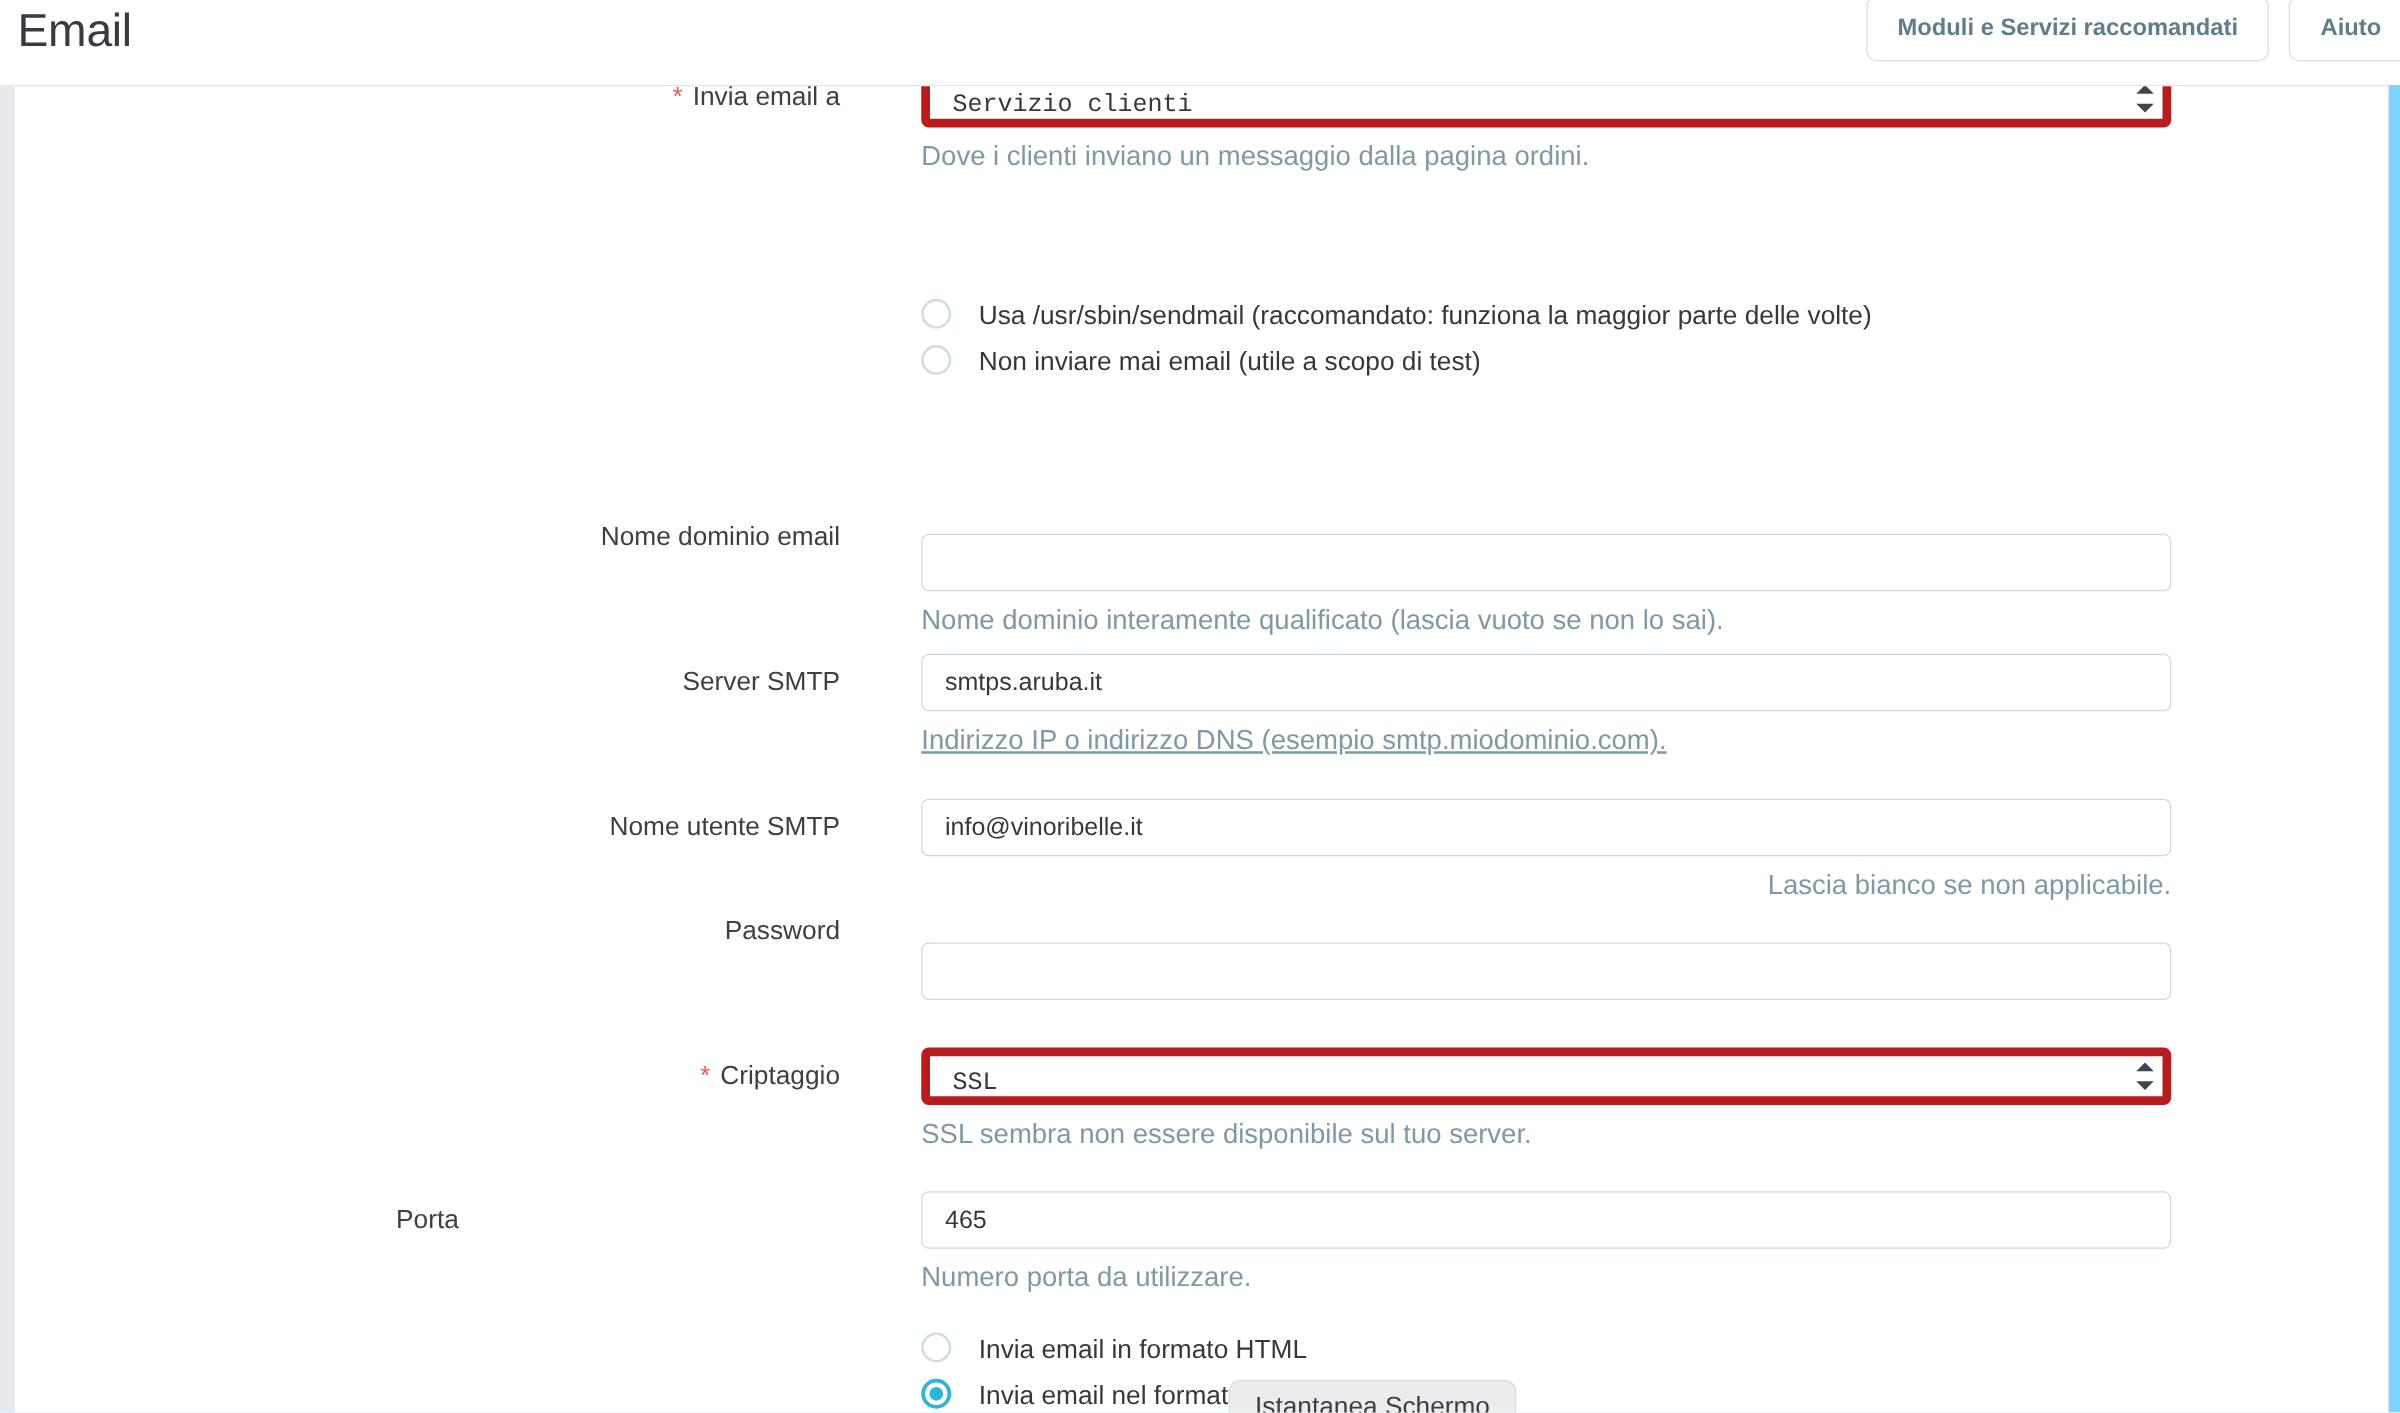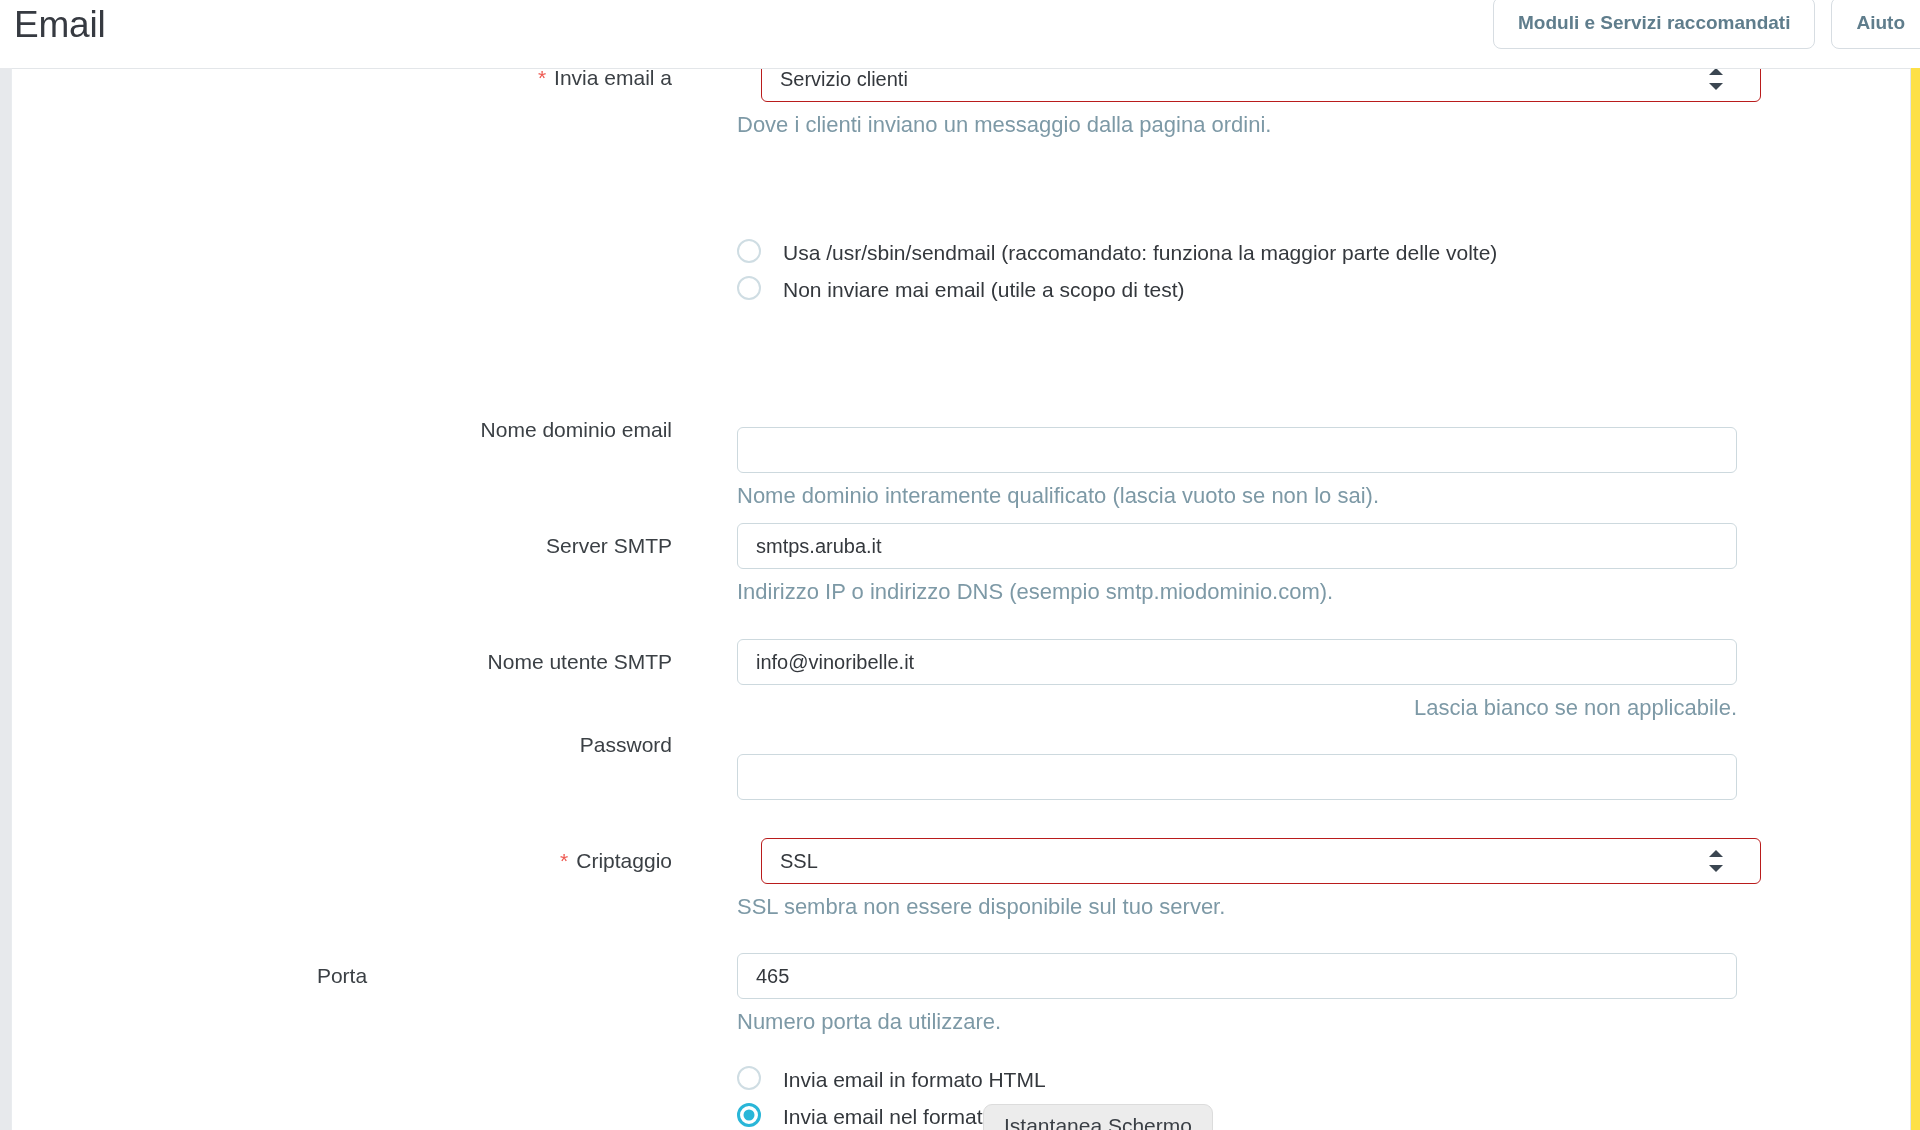--- a/index.html
+++ b/index.html
@@ -8,21 +8,21 @@
     width: 1920px; height: 1130px;
     background: #ffffff;
     font-family: "Liberation Sans", sans-serif;
     overflow: hidden;
   }
 
   #screen {
     position: relative;
     width: 1920px;
     height: 1130px;
-    background: #fde047;
+    background: #7dd3fc;
   }
 
   
   .page-header {
     position: absolute;
     left: 0; top: 0;
     width: 1920px;
     height: 68px;
     background: #ffffff;
   }
@@ -129,32 +129,31 @@
   .txtinput::placeholder { color: #aab6bd; }
 
   .selwrap {
     position: relative;
     width: 1000px;
     height: 46px;
   }
   .selinput {
     width: 1000px;
     height: 46px;
-    border: 1px solid #b91c1c;
+    border: 7px solid #b91c1c;
     border-radius: 6px;
     background: #ffffff;
     font-size: 20px;
     color: #34383d;
     padding: 0 40px 0 18px;
     line-height: 44px;
-    font-family: Liberation Sans, sans-serif;
+    font-family: Liberation Mono, monospace;
     cursor: pointer;
     white-space: nowrap;
     overflow: hidden;
-    margin-left: 24px;
   }
   .sel-arrow {
     position: absolute;
     right: 14px;
     top: 50%;
     transform: translateY(-50%);
     width: 14px;
     height: 22px;
     pointer-events: none;
   }
@@ -288,21 +287,21 @@
         <div class="ctrl" style="top:358px;">
           <input class="txtinput" value="" style="">
           <div class="hint" style="margin-top:12px;">Nome dominio interamente qualificato (lascia vuoto se non lo sai).</div>
         </div>
       </div>
 
       <div class="form-row">
         <div class="lbl" style="top:463px;">Server SMTP</div>
         <div class="ctrl" style="top:454px;">
           <input class="txtinput" value="smtps.aruba.it" style="">
-          <div class="hint" style="margin-top:12px;">Indirizzo IP o indirizzo DNS (esempio smtp.miodominio.com).</div>
+          <div class="hint" style="margin-top:12px;text-decoration:underline;">Indirizzo IP o indirizzo DNS (esempio smtp.miodominio.com).</div>
         </div>
       </div>
 
       <div class="form-row">
         <div class="lbl" style="top:579px;">Nome utente SMTP</div>
         <div class="ctrl" style="top:570px;">
           <input class="txtinput" value="info@vinoribelle.it" style="">
           <div class="hint" style="margin-top:12px;text-align:right;">Lascia bianco se non applicabile.</div>
         </div>
       </div>

